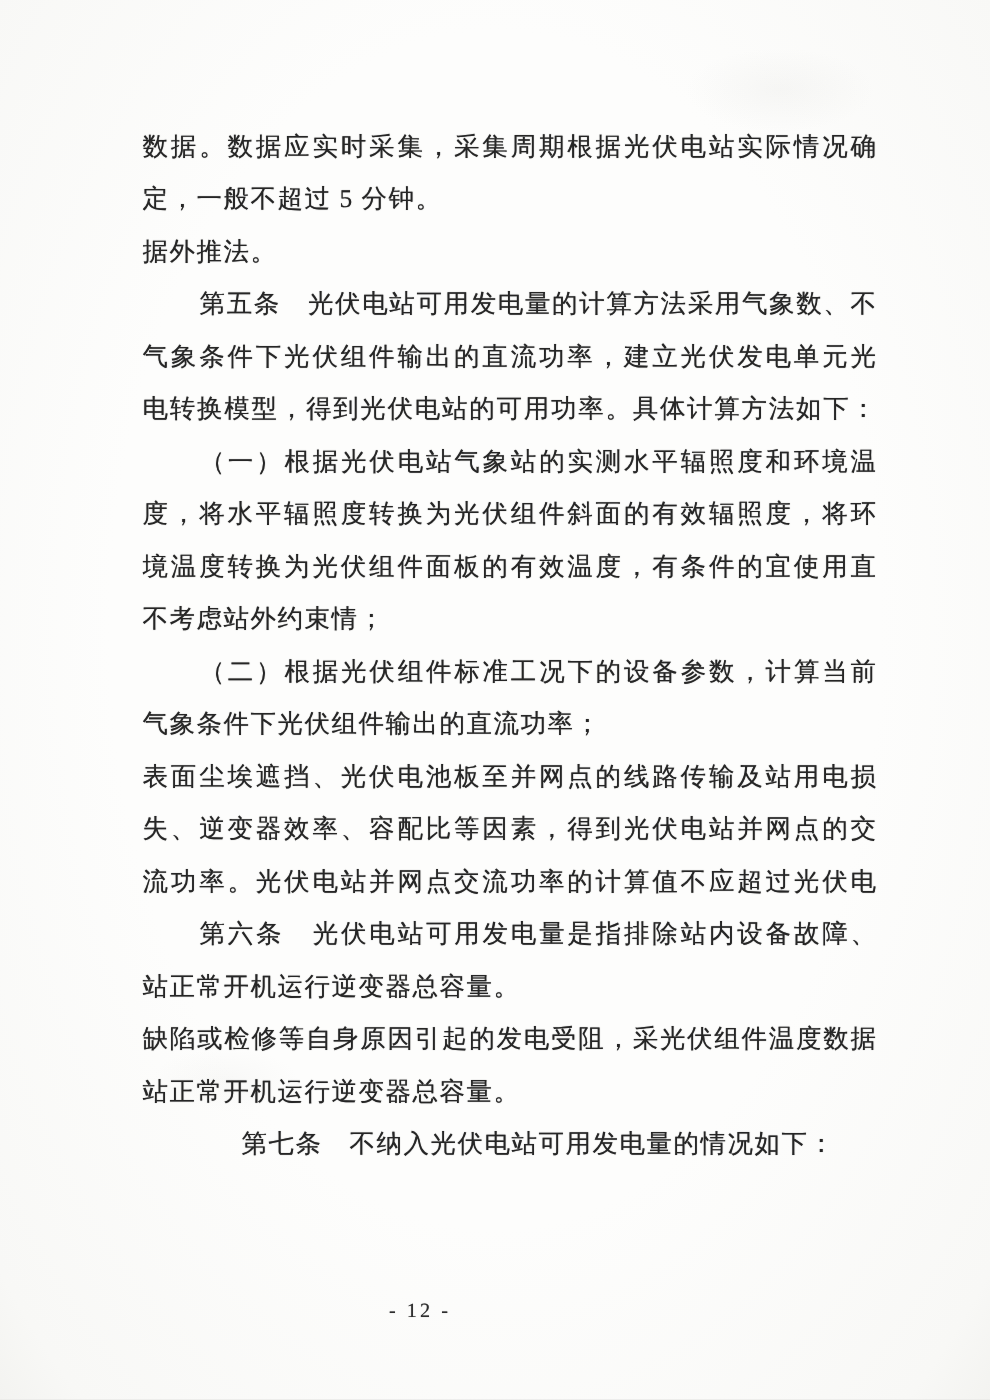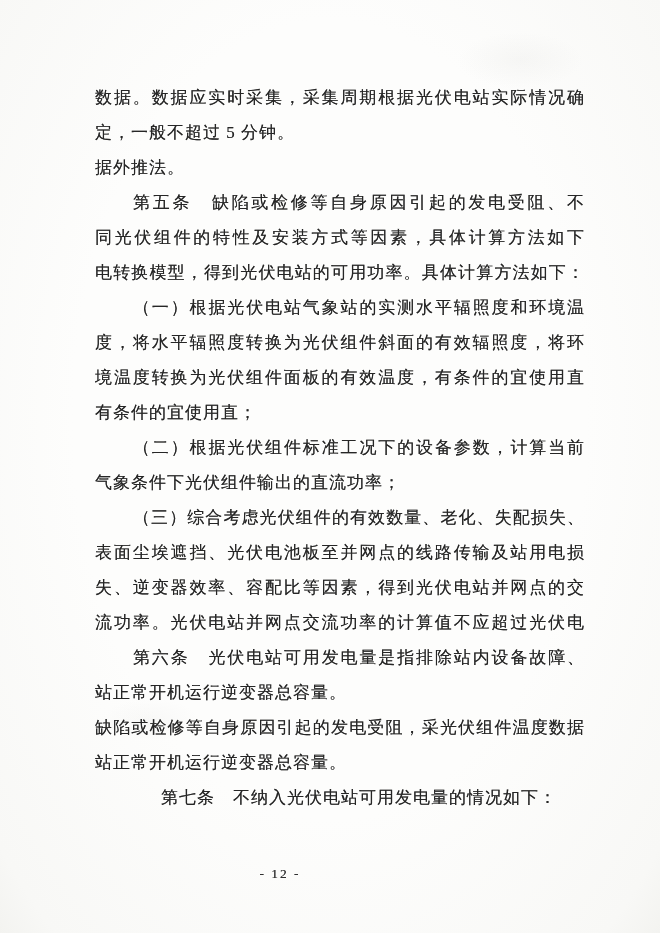--- a/index.html
+++ b/index.html
@@ -55,30 +55,29 @@
   }
 </style>
 </head>
 <body>
 
 <div class="scan-page">
   <div class="text-column">
       <div class="line fill">数据。数据应实时采集，采集周期根据光伏电站实际情况确</div>
       <div class="line">定，一般不超过 5 分钟。</div>
       <div class="line">据外推法。</div>
-      <div class="line fill indent">第五条　缺陷或检修等自身原因引起的发电受阻、不</div>
-      <div class="line fill">同光伏组件的特性及安装方式等因素，具体计算方法如下</div>
+      <div class="line fill indent">第五条　光伏电站可用发电量的计算方法采用气象数、不</div>
+      <div class="line fill">气象条件下光伏组件输出的直流功率，建立光伏发电单元光</div>
       <div class="line fill">电转换模型，得到光伏电站的可用功率。具体计算方法如下：</div>
       <div class="line fill indent">（一）根据光伏电站气象站的实测水平辐照度和环境温</div>
       <div class="line fill">度，将水平辐照度转换为光伏组件斜面的有效辐照度，将环</div>
       <div class="line fill">境温度转换为光伏组件面板的有效温度，有条件的宜使用直</div>
-      <div class="line">有条件的宜使用直；</div>
+      <div class="line">不考虑站外约束情；</div>
       <div class="line fill indent">（二）根据光伏组件标准工况下的设备参数，计算当前</div>
       <div class="line">气象条件下光伏组件输出的直流功率；</div>
-      <div class="line fill indent">（三）综合考虑光伏组件的有效数量、老化、失配损失、</div>
       <div class="line fill">表面尘埃遮挡、光伏电池板至并网点的线路传输及站用电损</div>
       <div class="line fill">失、逆变器效率、容配比等因素，得到光伏电站并网点的交</div>
       <div class="line fill">流功率。光伏电站并网点交流功率的计算值不应超过光伏电</div>
       <div class="line fill indent">第六条　光伏电站可用发电量是指排除站内设备故障、</div>
       <div class="line">站正常开机运行逆变器总容量。</div>
       <div class="line fill">缺陷或检修等自身原因引起的发电受阻，采光伏组件温度数据</div>
       <div class="line">站正常开机运行逆变器总容量。</div>
       <div class="line indent">第七条　不纳入光伏电站可用发电量的情况如下：</div>
     </div>
   <div class="page-number">- 12 -</div>

